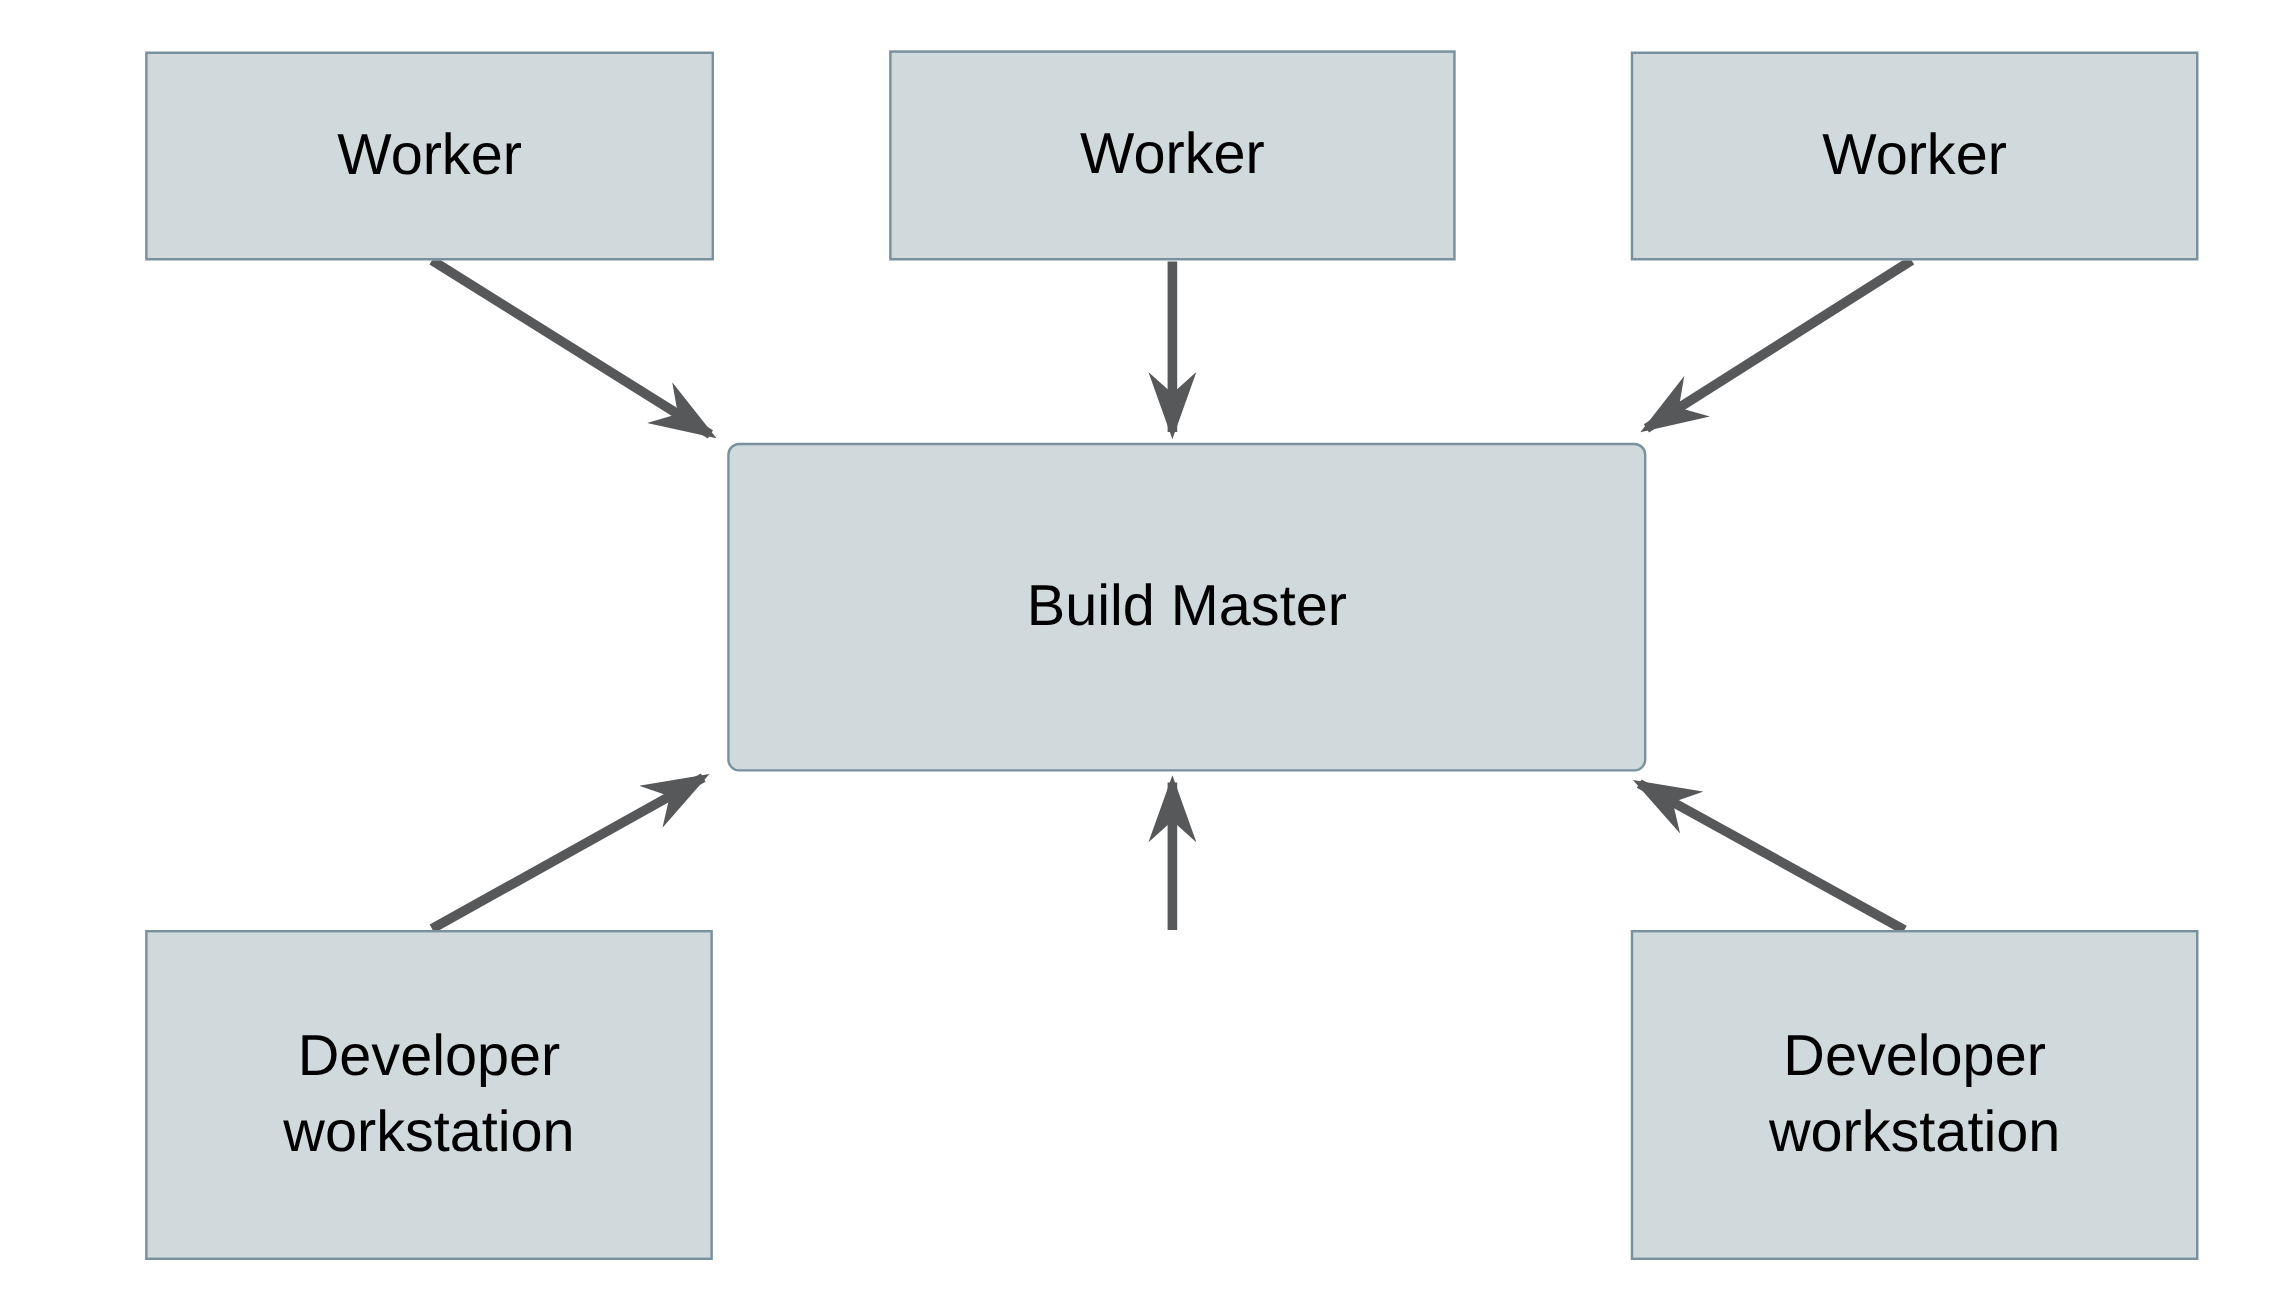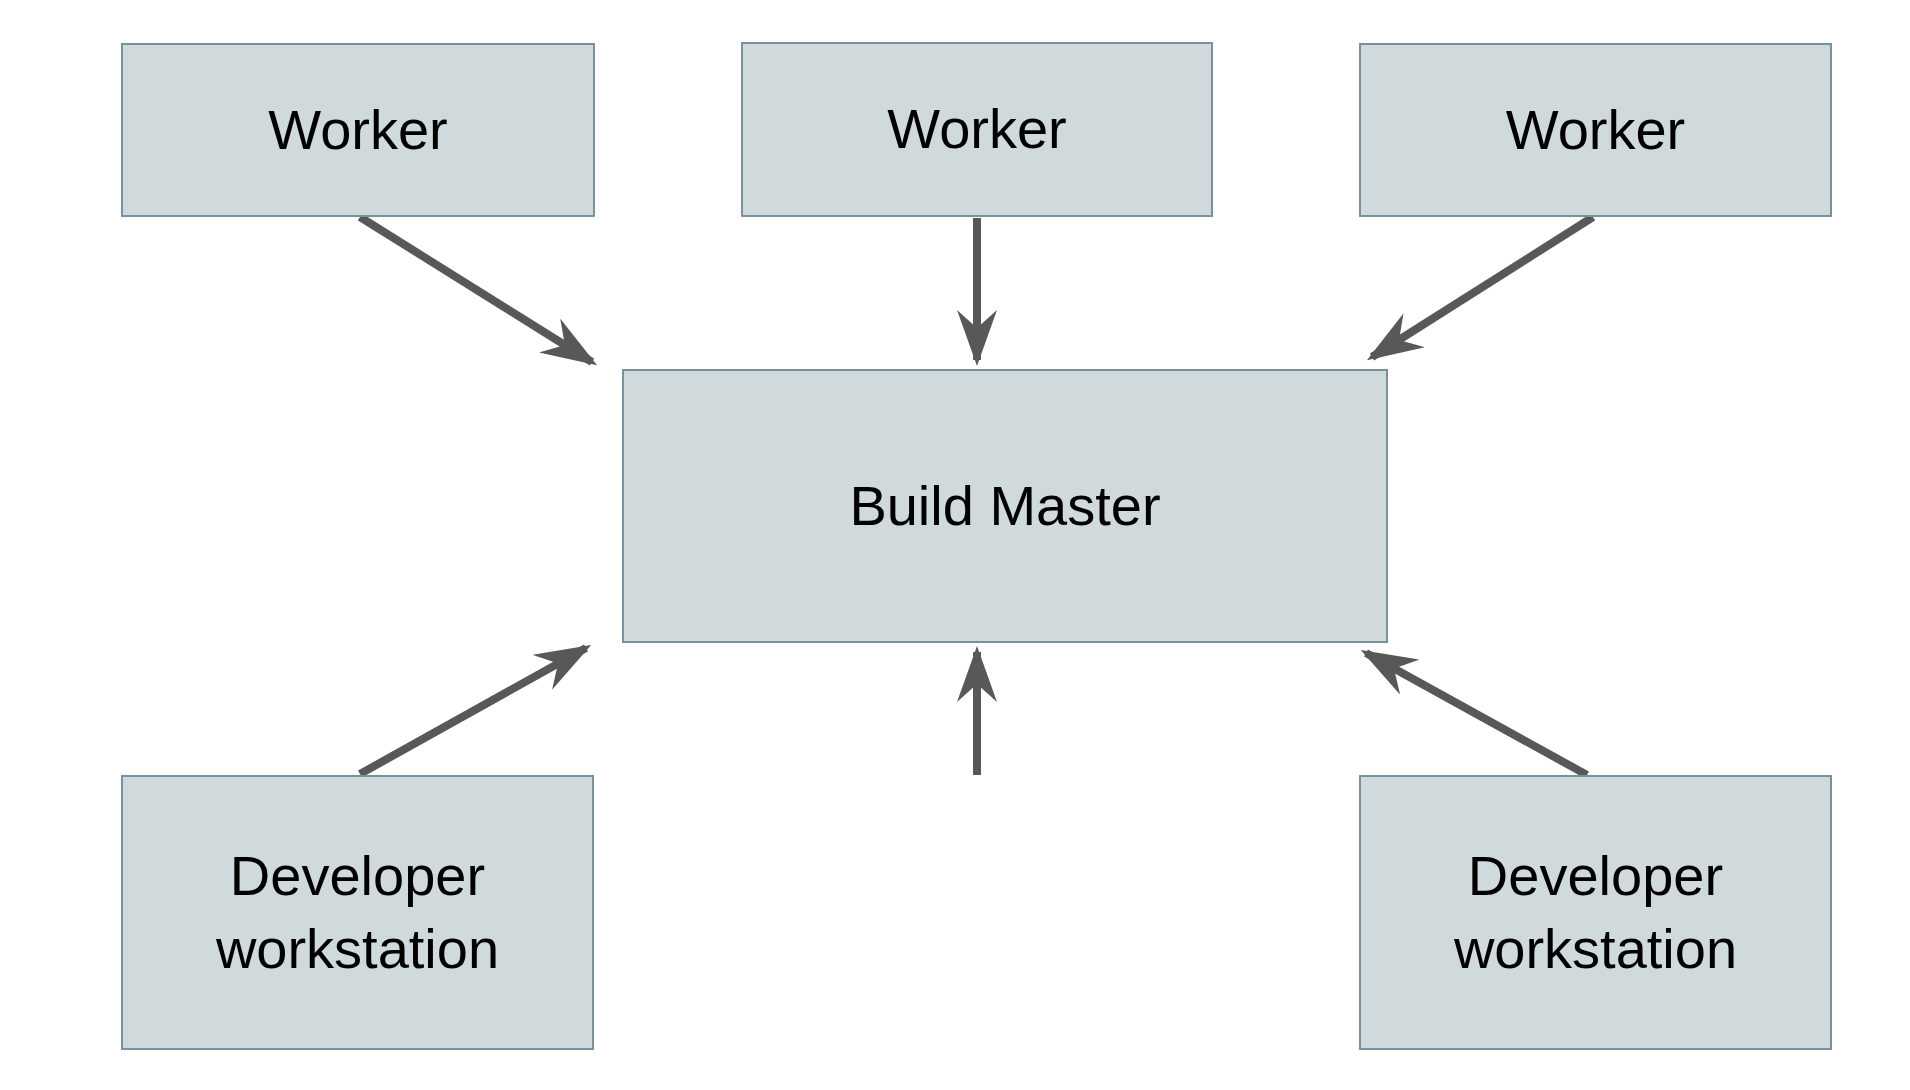--- a/index.html
+++ b/index.html
@@ -28,30 +28,30 @@
 
   .node {
     position: absolute;
     box-sizing: border-box;
     background: var(--node-fill, #d0d9dc);
     border: 2px solid var(--node-border, #78919d);
     display: flex;
     align-items: center;
     justify-content: center;
     text-align: center;
-    font-size: 56px;
+    font-size: 48px;
     line-height: 1.3;
     color: var(--text-color, #000000);
     padding: 0 10px;
   }
 
   .node-worker-1 { left: 121px;  top: 43px;  width: 474px; height: 174px; }
   .node-worker-2 { left: 741px;  top: 42px;  width: 472px; height: 175px; }
   .node-worker-3 { left: 1359px; top: 43px;  width: 473px; height: 174px; }
-  .node-build-master { left: 622px; top: 369px; width: 766px; height: 274px; }
+  .node-build-master { left: 606px; top: 369px; width: 766px; height: 274px; border-radius: 10px; }
   .node-dev-left  { left: 121px;  top: 775px; width: 473px; height: 275px; }
   .node-ci-server { left: 741px;  top: 775px; width: 470px; height: 275px; }
   .node-dev-right { left: 1359px; top: 775px; width: 473px; height: 275px; }
 </style>
 </head>
 <body>
 
 <div class="canvas">
 
   <svg class="arrows" viewBox="0 0 1910 1090" xmlns="http://www.w3.org/2000/svg">

